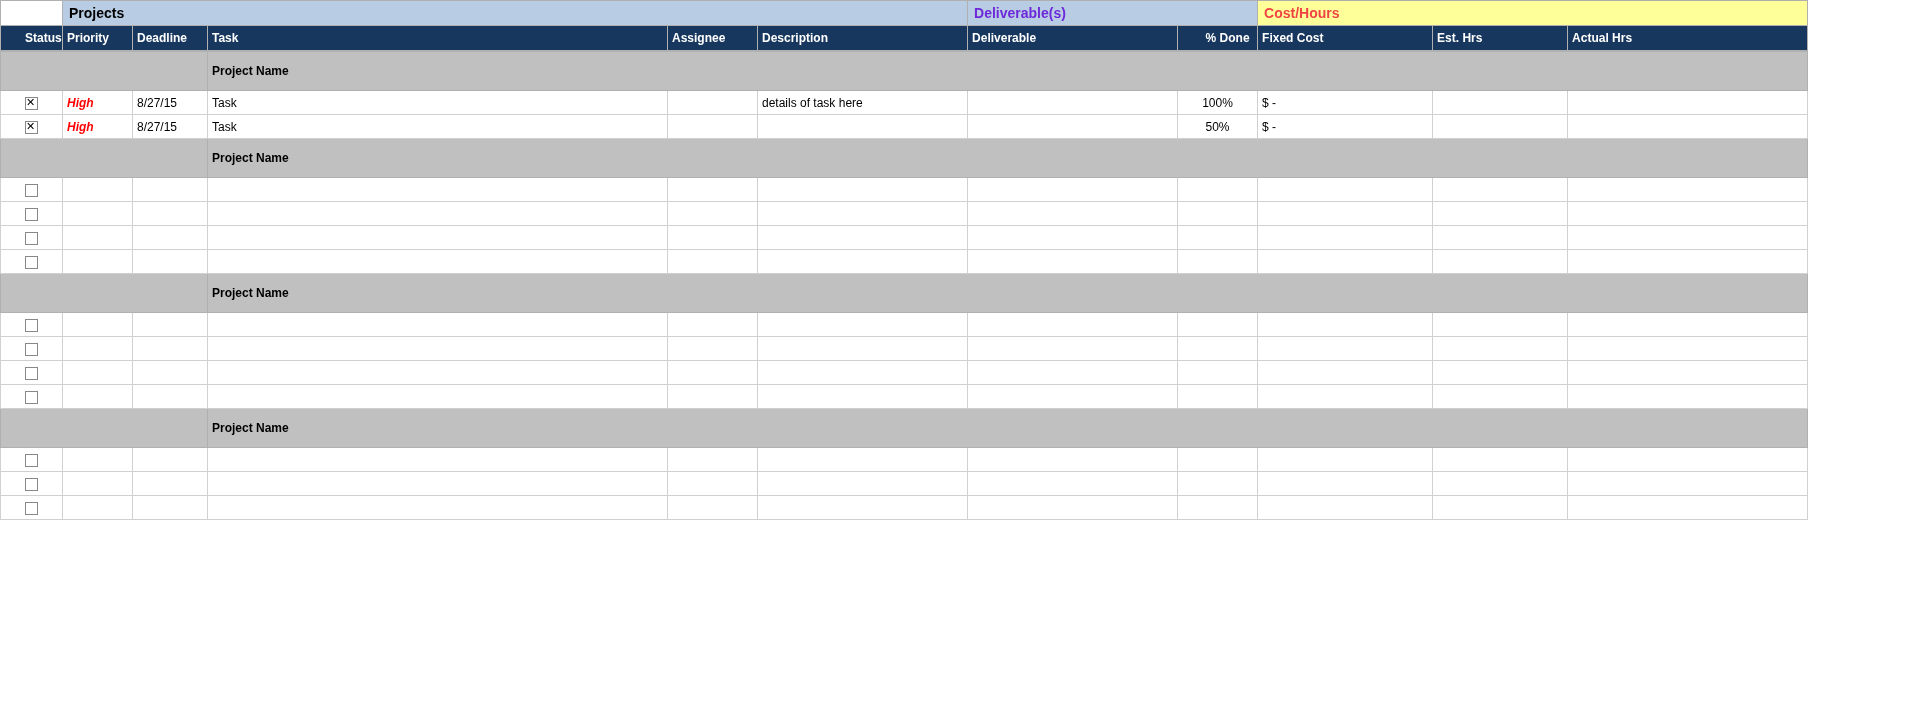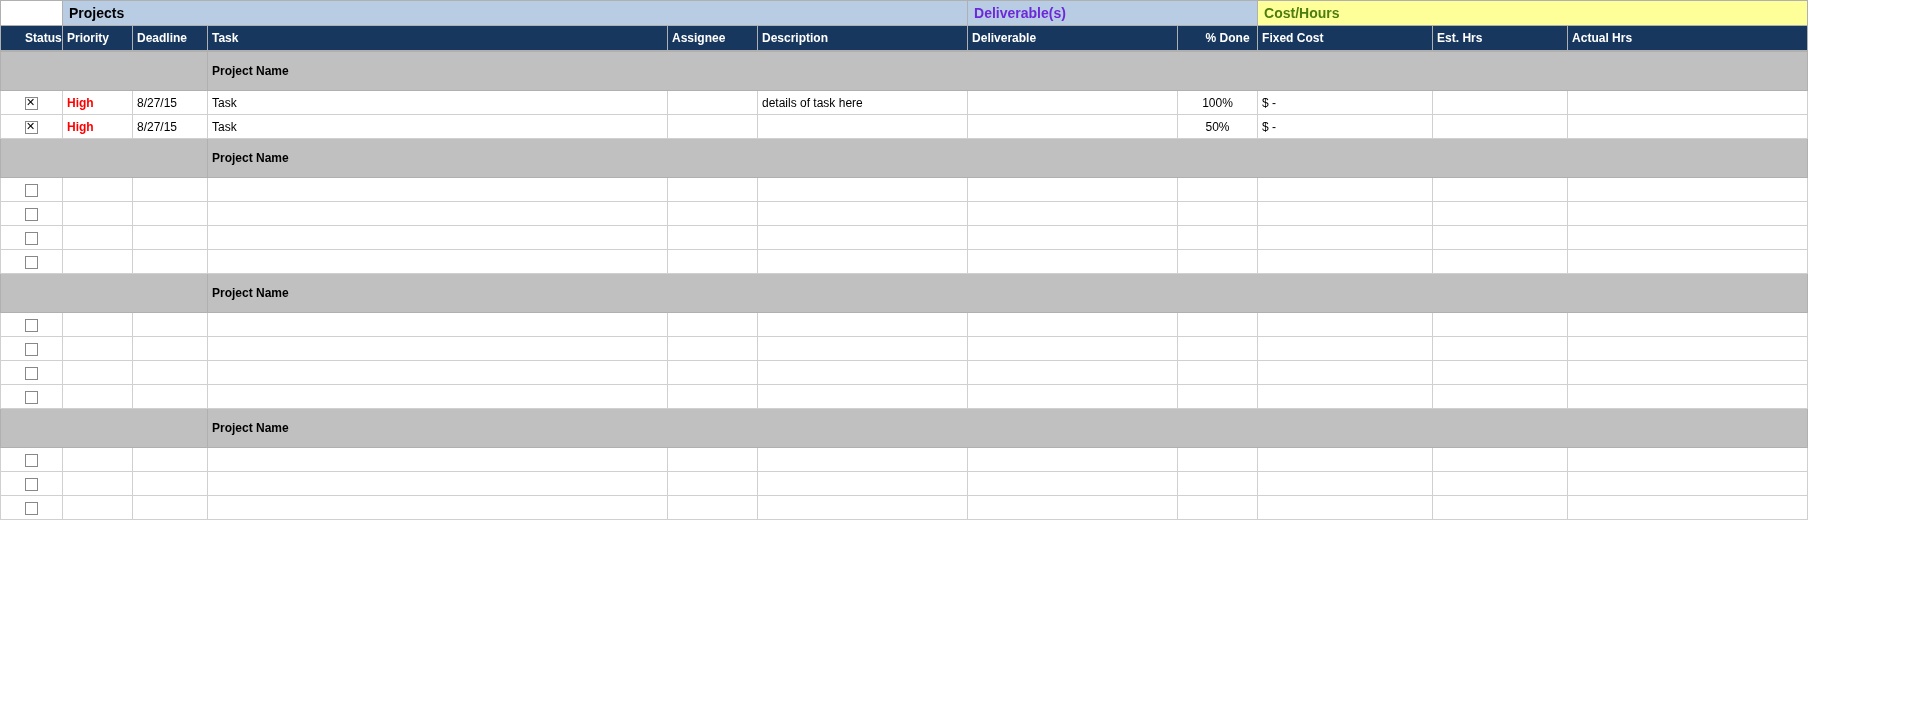--- a/index.html
+++ b/index.html
@@ -42,21 +42,21 @@
     .super-projects {
       background: #b8cce4 !important;
       color: #000;
     }
     .super-deliverables {
       background: #b8cce4 !important;
       color: #6d28d9;
     }
     .super-costhours {
       background: #ffff99 !important;
-      color: #4d7c0f;
+      color: #ef4444;
     }
 
     
     .col-header th {
       background: #17375e;
       color: #fff;
       font-weight: bold;
       font-size: 12px;
       padding: 5px 4px;
       border: 1px solid #b0b0b0;
@@ -98,21 +98,21 @@
     }
     .cb.checked::after {
       content: '✕';
       font-size: 11px;
       position: absolute;
       top: -2px;
       left: 0px;
       color: #000;
     }
 
-    .priority-high { color: #ff0000; font-weight: bold; }
+    .priority-high { color: #ff0000; font-weight: bold; font-style: italic; }
     .priority-low  { color: #ffc000; font-weight: bold; }
 
     .pct-cell { text-align: center; }
     .cost-cell { text-align: left; padding-left: 6px; }
   </style>
 </head>
 <body>
 
 <table class="spreadsheet">
 

